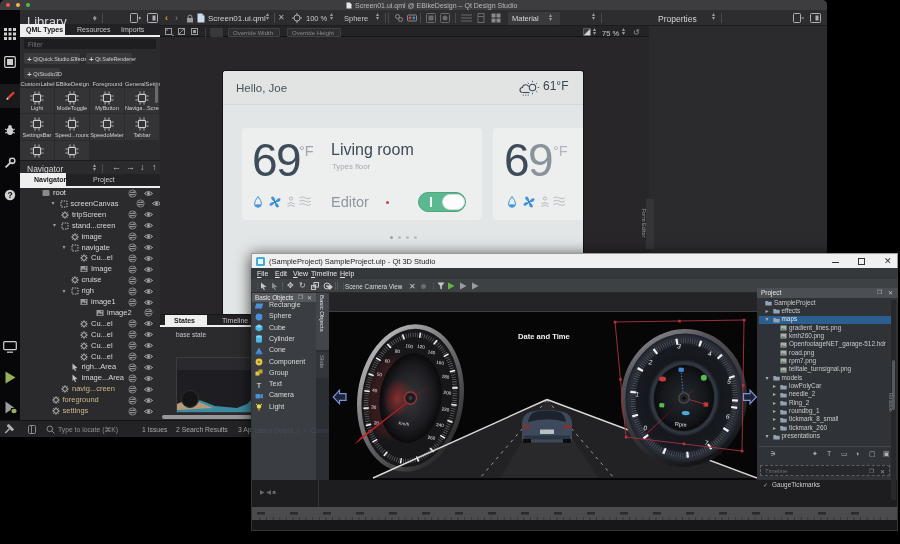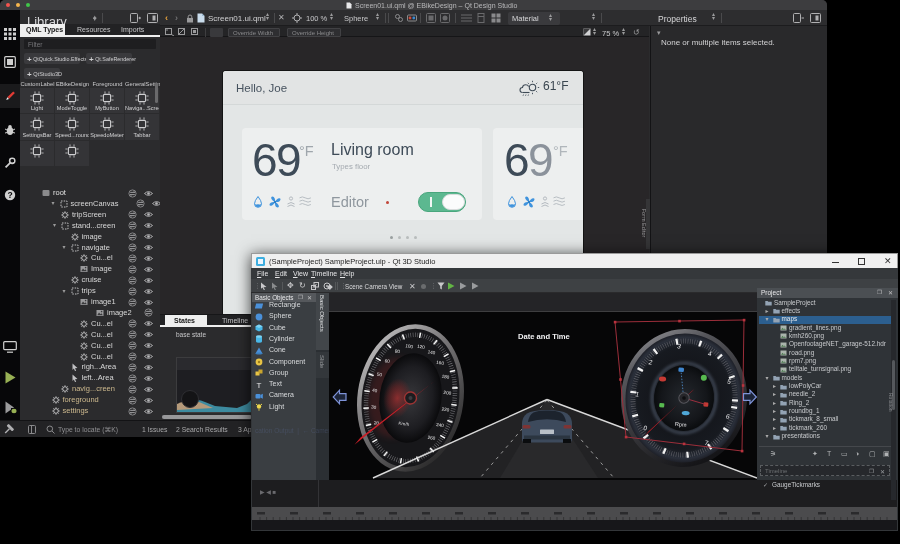--- a/index.html
+++ b/index.html
@@ -353,20 +353,34 @@
           </div>
           <div style="position:absolute;left:35px;top:60.0px;width:34px;height:25.5px;background:#343437">
             <svg style="position:absolute;left:10px;top:3px" width="14" height="14">
               <use href="#ic-chip"></use>
             </svg>
           </div>
         </div>
     <div class="abs" style="left:135px;top:46px;width:3px;height:20px;background:#6a6a6c;border-radius:1.5px"></div>
   </div>
 
+  <div class="abs" style="left:20px;top:160px;width:140px;height:260px;background:#2b2b2d;border-top:1px solid #1a1a1c">
+    <div class="t" style="left:7px;top:3px;font-size:8.5px;color:#d6d6d8">Navigator</div>
+    <div class="t" style="left:73px;top:2px;font-size:6px;color:#9a9a9c;line-height:4px">▴<br>▾</div>
+    <div class="abs" style="left:82px;top:3px;width:1px;height:9px;background:#4a4a4c"></div>
+    <div class="t" style="left:92px;top:1px;font-size:9px;color:#c0c0c2">←</div>
+    <div class="t" style="left:106px;top:1px;font-size:9px;color:#c0c0c2">→</div>
+    <div class="t" style="left:120px;top:1px;font-size:9px;color:#c0c0c2">↓</div>
+    <div class="t" style="left:132px;top:1px;font-size:9px;color:#c0c0c2">↑</div>
+    <div class="abs" style="left:0;top:13px;width:140px;height:12px;background:#222224"></div>
+    <div class="abs" style="left:0;top:12px;width:46px;height:13px;background:#efefef"></div>
+    <div class="t" style="left:14px;top:15px;font-size:7px;font-weight:bold;color:#161616">Navigator</div>
+    <div class="t" style="left:73px;top:15px;font-size:7px;color:#c6c6c8">Project</div>
+    <div class="abs" style="left:0;top:25px;width:140px;height:1.5px;background:#efefef"></div>
+  </div>
   <div class="abs" style="left:20px;top:160px;width:140px;height:260px">
         <div style="position:absolute;left:0;top:27.5px;width:140px;height:10.9px">
           <svg style="position:absolute;left:22.0px;top:1.5px" width="8" height="8">
             <use href="#ic-box"></use>
           </svg>
           <span style="position:absolute;left:33.0px;top:0.5px;font-size:7.5px;color:#e0e0e0;white-space:nowrap">root</span>
           <svg style="position:absolute;left:108px;top:1px" width="9" height="9">
             <use href="#ic-swap"></use>
           </svg>
           <svg style="position:absolute;left:124px;top:1px" width="9" height="9">
@@ -470,21 +484,21 @@
           </svg>
           <svg style="position:absolute;left:124px;top:1px" width="9" height="9">
             <use href="#ic-eye"></use>
           </svg>
         </div>
 <div style="position:absolute;left:0;top:125.6px;width:140px;height:10.9px">
           <span style="position:absolute;left:42.5px;top:1px;font-size:6px;color:#9a9a9a">▾</span>
           <svg style="position:absolute;left:50.5px;top:1.5px" width="8" height="8">
             <use href="#ic-dash"></use>
           </svg>
-          <span style="position:absolute;left:61.5px;top:0.5px;font-size:7.5px;color:#d8d8d8;white-space:nowrap">trips</span>
+          <span style="position:absolute;left:61.5px;top:0.5px;font-size:7.5px;color:#d8d8d8;white-space:nowrap">righ</span>
           <svg style="position:absolute;left:108px;top:1px" width="9" height="9">
             <use href="#ic-swap"></use>
           </svg>
           <svg style="position:absolute;left:124px;top:1px" width="9" height="9">
             <use href="#ic-eye"></use>
           </svg>
         </div>
 <div style="position:absolute;left:0;top:136.5px;width:140px;height:10.9px">
           <svg style="position:absolute;left:60.0px;top:1.5px" width="8" height="8">
             <use href="#ic-img"></use>
@@ -566,21 +580,21 @@
             <use href="#ic-swap"></use>
           </svg>
           <svg style="position:absolute;left:124px;top:1px" width="9" height="9">
             <use href="#ic-eye"></use>
           </svg>
         </div>
 <div style="position:absolute;left:0;top:212.8px;width:140px;height:10.9px">
           <svg style="position:absolute;left:50.5px;top:1.5px" width="8" height="8">
             <use href="#ic-cur"></use>
           </svg>
-          <span style="position:absolute;left:61.5px;top:0.5px;font-size:7.5px;color:#d8d8d8;white-space:nowrap">left...Area</span>
+          <span style="position:absolute;left:61.5px;top:0.5px;font-size:7.5px;color:#d8d8d8;white-space:nowrap">image...Area</span>
           <svg style="position:absolute;left:108px;top:1px" width="9" height="9">
             <use href="#ic-swap"></use>
           </svg>
           <svg style="position:absolute;left:124px;top:1px" width="9" height="9">
             <use href="#ic-eye"></use>
           </svg>
         </div>
 <div style="position:absolute;left:0;top:223.7px;width:140px;height:10.9px">
           <svg style="position:absolute;left:41.0px;top:1.5px" width="8" height="8">
             <use href="#ic-gear"></use>
@@ -725,24 +739,20 @@
         <path d="M0,30 L10,26 Q20,22 28,26 L38,30 L60,32 L70,28 Q80,18 88,12 Q96,8 104,14 L112,24 L118,20 L118,36 L0,36 z" fill="#3d8ba0"></path>
         <path d="M0,28 Q12,22 22,26 L36,32 L0,34 z" fill="#b59a7a"></path>
       </svg>
       <div class="abs" style="left:4px;top:32px;width:18px;height:18px;border-radius:50%;background:#141416;border:1.5px solid #2e2e32"></div>
     </div>
     <div class="abs" style="left:2px;top:100px;width:487px;height:4px;background:#38383a">
           <div class="abs" style="left:0;top:0;width:90px;height:4px;background:#98989a;border-radius:2px"></div>
         </div>
   </div>
 
-  <div class="abs" style="left:650px;top:26px;width:177px;height:394px;background:#29292b;border-left:1px solid #131315">
-    <div class="t" style="left:6px;top:3px;font-size:7px;color:#9a9a9c">▾</div>
-    <div class="t" style="left:10px;top:12px;font-size:8px;color:#d2d2d4">None or multiple items selected.</div>
-  </div>
 
   <div class="abs" style="left:0;top:420px;width:827px;height:17px;background:#232325;border-top:1px solid #131315">
     <svg class="abs" style="left:3px;top:2px" width="12" height="12" viewBox="0 0 12 12">
           <g transform="rotate(45 6 6)">
             <rect x="2" y="2.5" width="8" height="3" rx="1" fill="#b0b0b2"></rect>
             <rect x="5.4" y="5.5" width="1.4" height="6" fill="#b0b0b2"></rect>
           </g>
         </svg>
     <svg class="abs" style="left:28px;top:4px" width="8" height="9" viewBox="0 0 8 9">
           <rect x="0.5" y="0.5" width="7" height="8" rx="1" fill="none" stroke="#8a8a8c"></rect>

